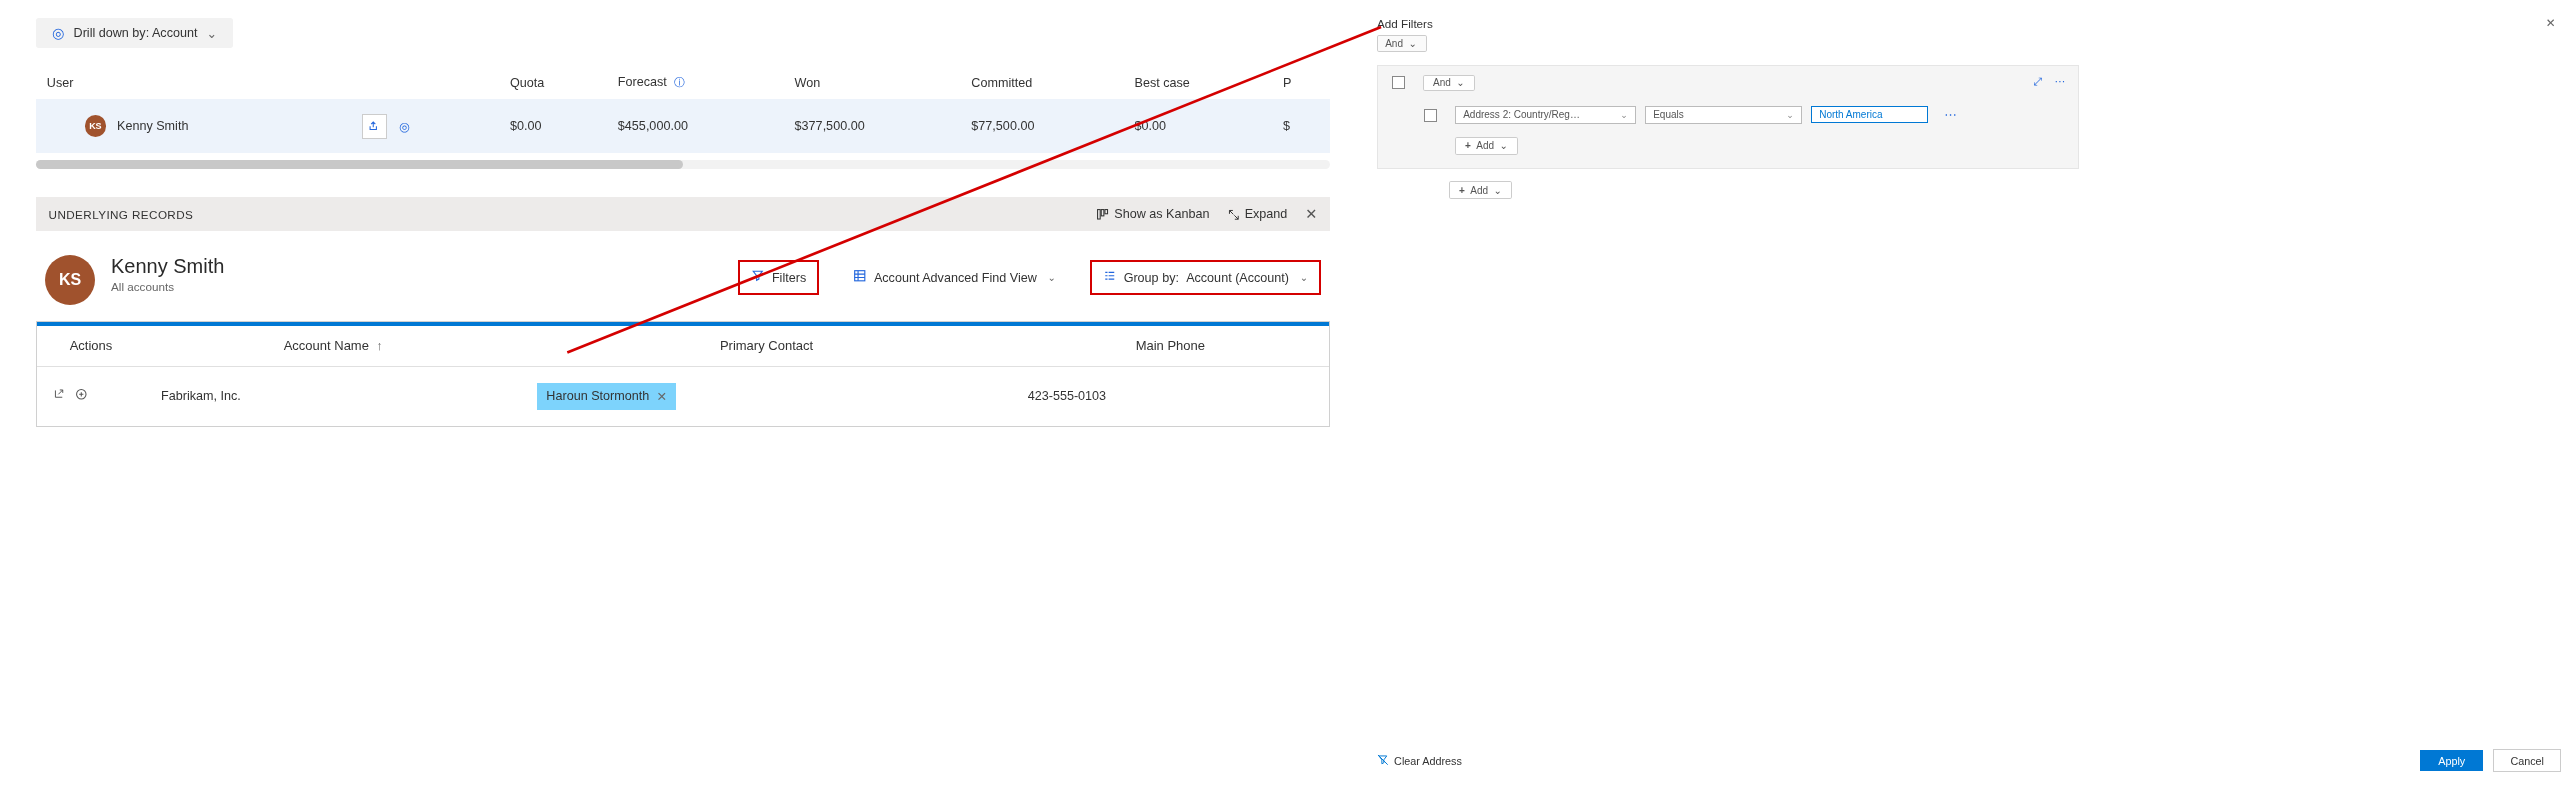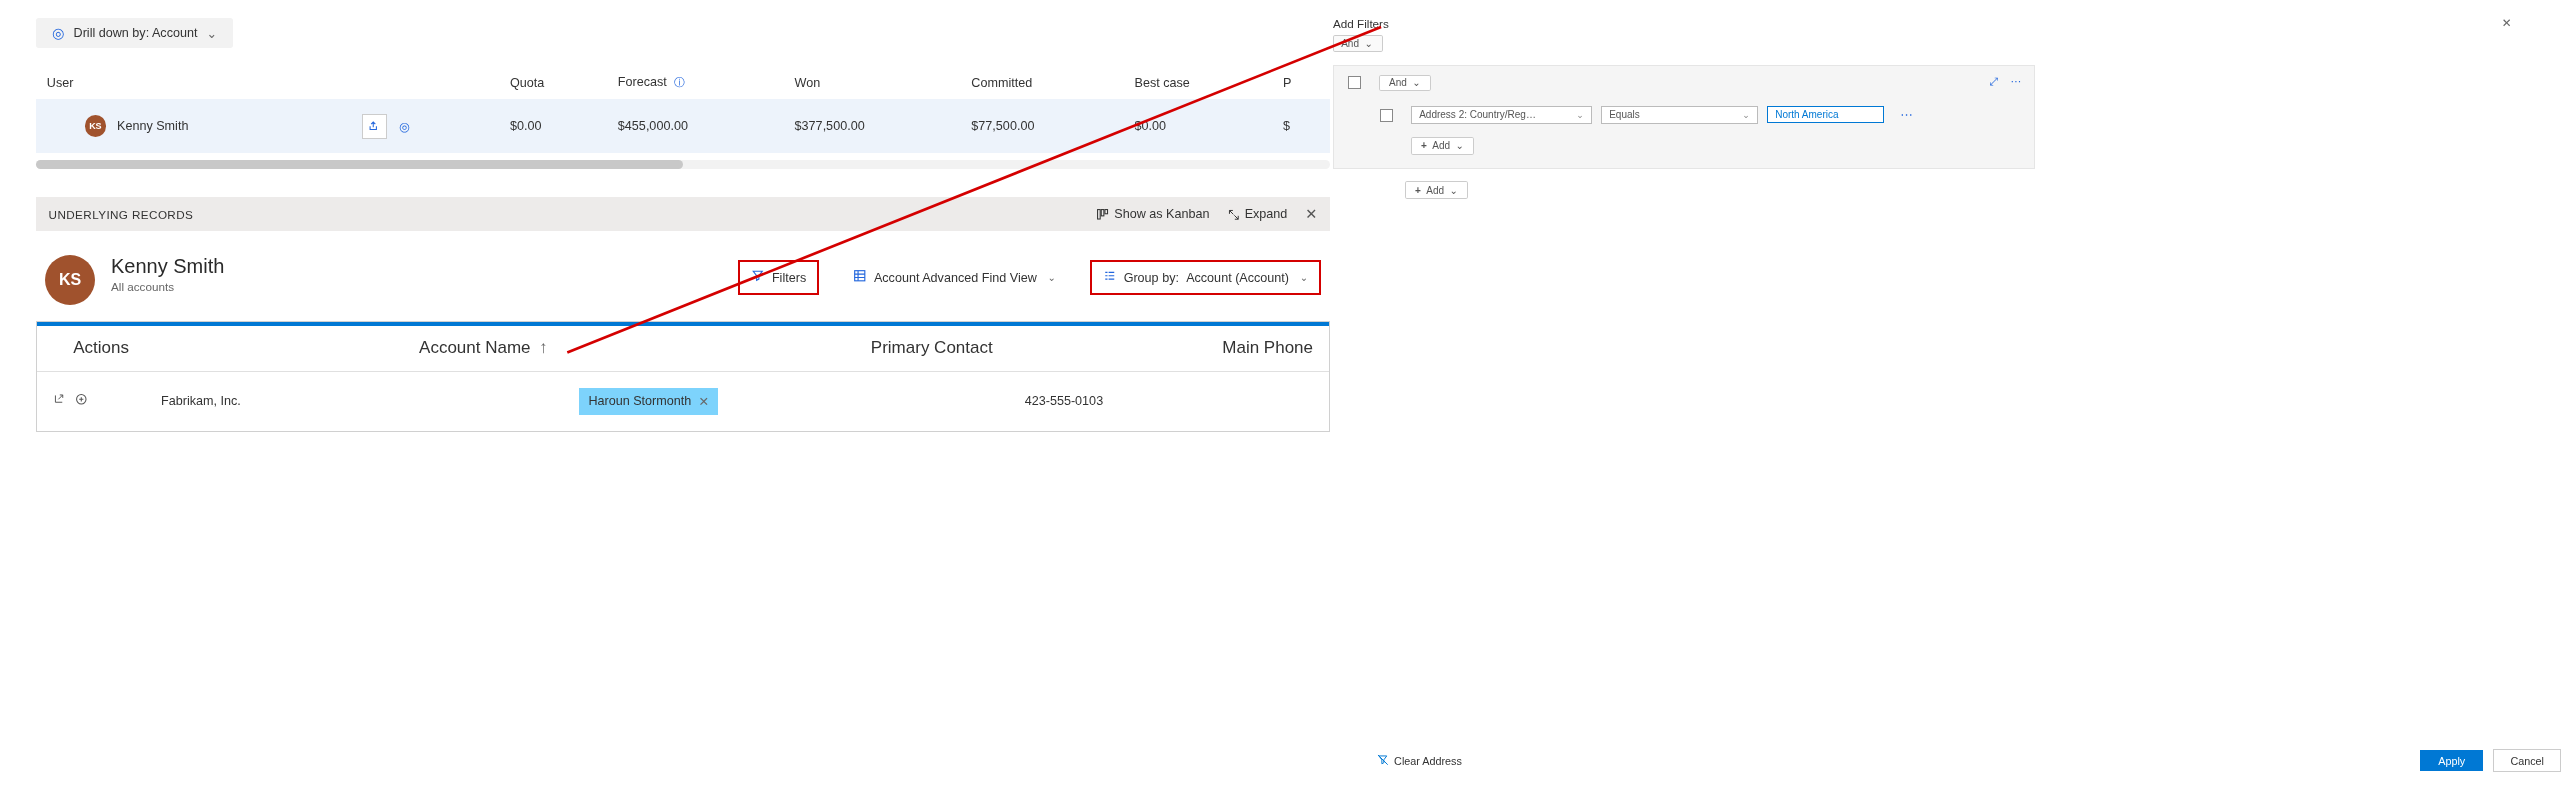--- a/index.html
+++ b/index.html
@@ -134,42 +134,42 @@
   .toolbtn .ticon { color:#2266dd; font-size:13.5px; }
   .toolbtn .chev { color:#666; font-size:10px; margin-left:3.6px; }
   .redbox { border:2.7px solid #d40000;text-align:center; }
   .grid-wrap {
     border:0.9px solid #d0d0d0;
     margin-top:1.8px;
   }
   .grid-wrap .blue-bar { height:3.6px; background:#0078d4; }
   table.grid { width:100%; border-collapse:collapse; }
   table.grid th {
-    text-align:right; font-weight:400; font-size:17px;
+    text-align:center; font-weight:400; font-size:13px;
     padding:12.6px 16px;
     border-bottom:0.9px solid #e0e0e0;
     color:#333;
   }
   table.grid td {
     padding:16px 16px;
     font-size:12.6px;
     color:#333;
   }
   .sort-arrow { color:#666; margin-left:3.6px; }
   .row-actions { display:flex; gap:10.8px; color:#666; }
   .chip {
     display:inline-flex; align-items:center; gap:7.2px;
     background:#7dd3fc; padding:6px 9px; font-size:12.6px;
   }
   .chip .x { color:#666; cursor:pointer; }
 
   
   .right-panel {
     position:absolute;
-    left:1333px;
+    left:1377px;
     top:16px;
     width:1184px;
   }
   .filters-head {
     font-size:11.7px;
     color:#333;
     display:flex;
     align-items:center;
     justify-content:space-between;
   }

